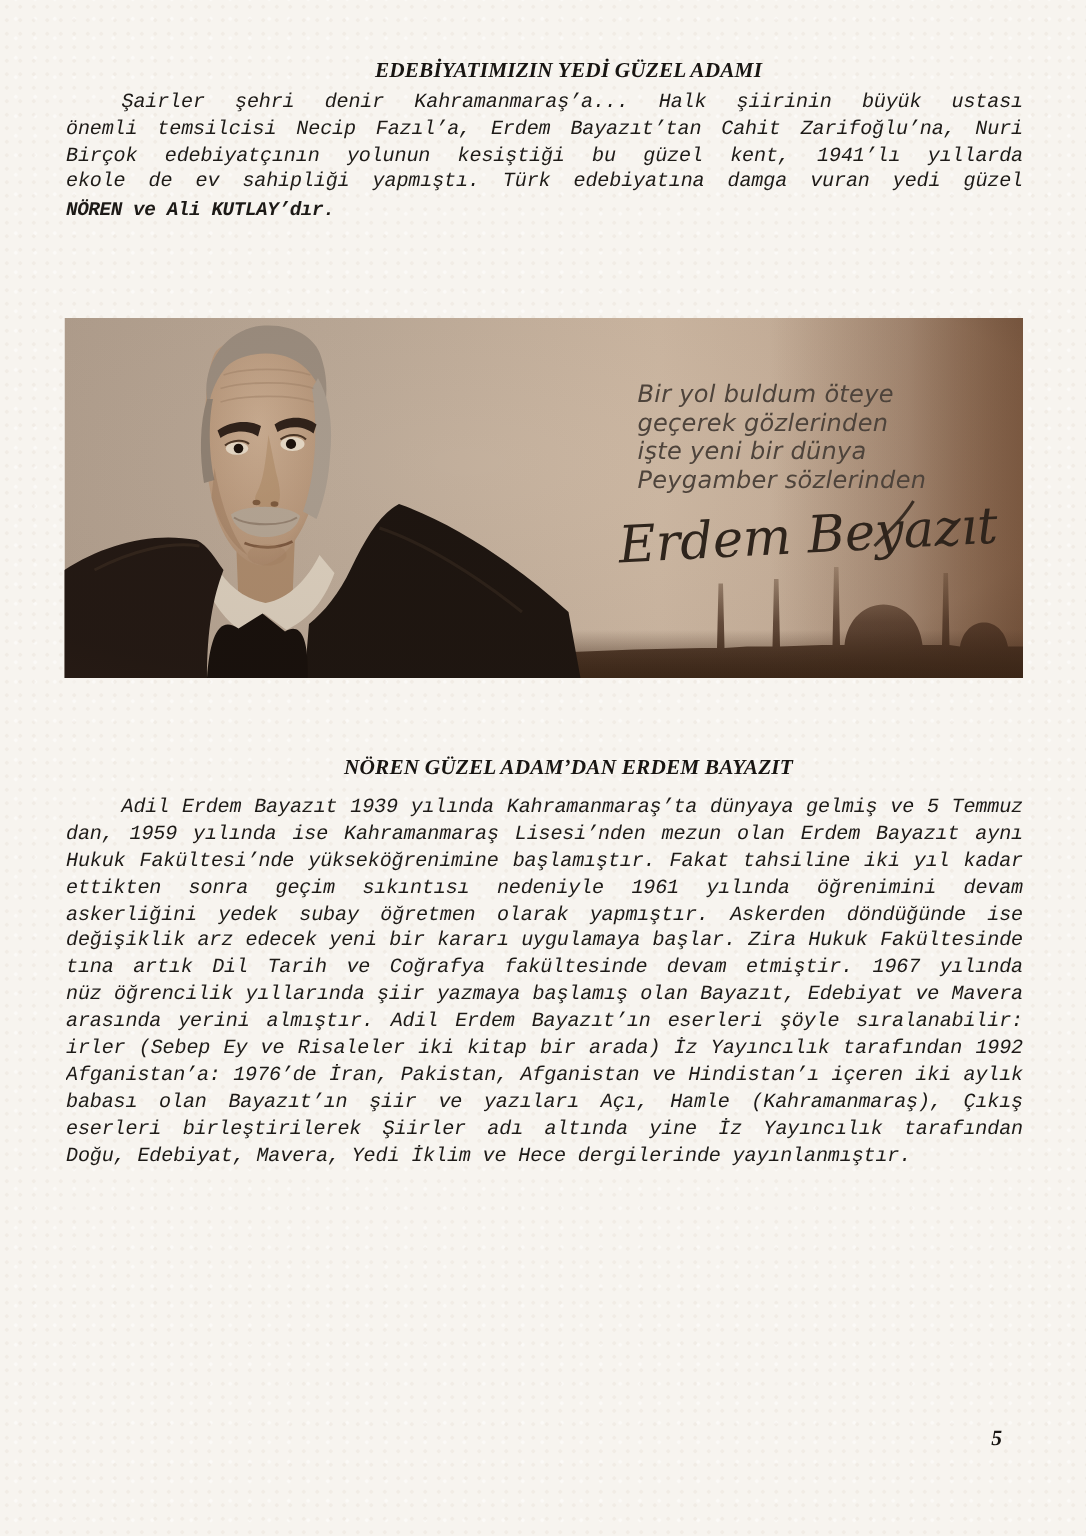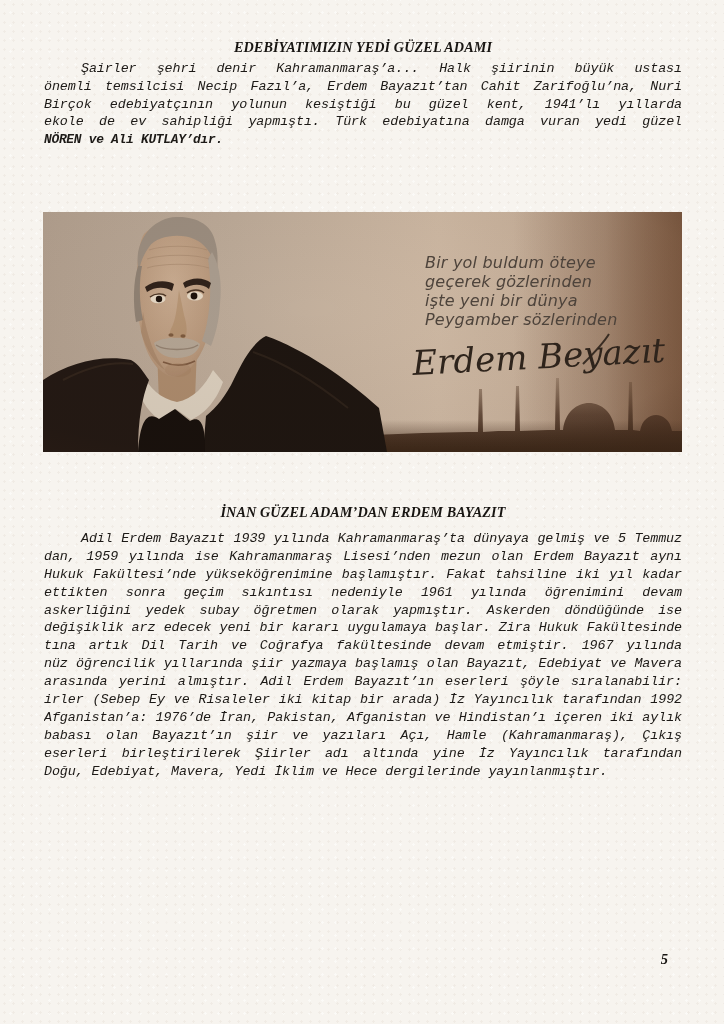--- a/index.html
+++ b/index.html
@@ -10,21 +10,21 @@
   }
   .page::before {
     content:""; position:absolute; inset:0; pointer-events:none;
     background-image:
       radial-gradient(rgba(208,192,175,.16) 1px, transparent 1.3px),
       radial-gradient(rgba(255,255,255,.5) 1px, transparent 1.2px);
     background-size:9px 9px, 13px 13px;
     background-position:0 0, 4px 6px;
   }
   .h-title {
-    position:absolute; left:44px; width:638px; margin:0;
+    position:absolute; left:60px; width:638px; margin:0;
     text-align:center; font-weight:bold; font-style:italic;
     font-size:14.2px; line-height:17px; letter-spacing:.1px; color:#181512;
   }
   #title1 { top:39px; }
   #title2 { top:504px; }
   .para { position:absolute; left:44px; width:638px; }
   #para1 { top:60px; }
   #para2 { top:530px; }
   .line {
     font-size:13.4px; letter-spacing:-.1px;
@@ -174,21 +174,21 @@
         <path d="M95,240 C97,212 103,198 116,207 L132,197 L147,209
                  C157,203 163,212 162,240 Z" fill="#17100c"></path>
         <path d="M20,168 C45,155 70,149 90,152" stroke="#3c2d22" stroke-width="2" fill="none" opacity="0.6"></path>
         <path d="M210,140 C240,150 275,172 305,196" stroke="#3c2d22" stroke-width="2" fill="none" opacity="0.5"></path>
       </g>
 
       <rect x="0" y="0" width="639" height="240" fill="url(#vignette)"></rect>
     </svg>
   </figure>
 
-  <h2 id="title2" class="h-title">İNAN GÜZEL ADAM’DAN ERDEM BAYAZIT</h2>
+  <h2 id="title2" class="h-title">NÖREN GÜZEL ADAM’DAN ERDEM BAYAZIT</h2>
 
   <div id="para2" class="para">
     <div class="line indent">Adil Erdem Bayazıt 1939 yılında Kahramanmaraş’ta dünyaya gelmiş ve 5 Temmuz 2008 tarihin-</div>
     <div class="line">dan, 1959 yılında ise Kahramanmaraş Lisesi’nden mezun olan Erdem Bayazıt aynı yıl İstanbul Üniversitesi</div>
     <div class="line">Hukuk Fakültesi’nde yükseköğrenimine başlamıştır. Fakat tahsiline iki yıl kadar bu üniversitede devam</div>
     <div class="line">ettikten sonra geçim sıkıntısı nedeniyle 1961 yılında öğrenimini devam mecburiyeti olmayan Ankara Üni-</div>
     <div class="line">askerliğini yedek subay öğretmen olarak yapmıştır. Askerden döndüğünde ise tahsil hayatında büyük bir</div>
     <div class="line">değişiklik arz edecek yeni bir kararı uygulamaya başlar. Zira Hukuk Fakültesinde başladığı tahsil haya-</div>
     <div class="line">tına artık Dil Tarih ve Coğrafya fakültesinde devam etmiştir. 1967 yılında buradan mezun olan Bayazıt,</div>
     <div class="line">nüz öğrencilik yıllarında şiir yazmaya başlamış olan Bayazıt, Edebiyat ve Mavera izlenimlerini kurucuları</div>

